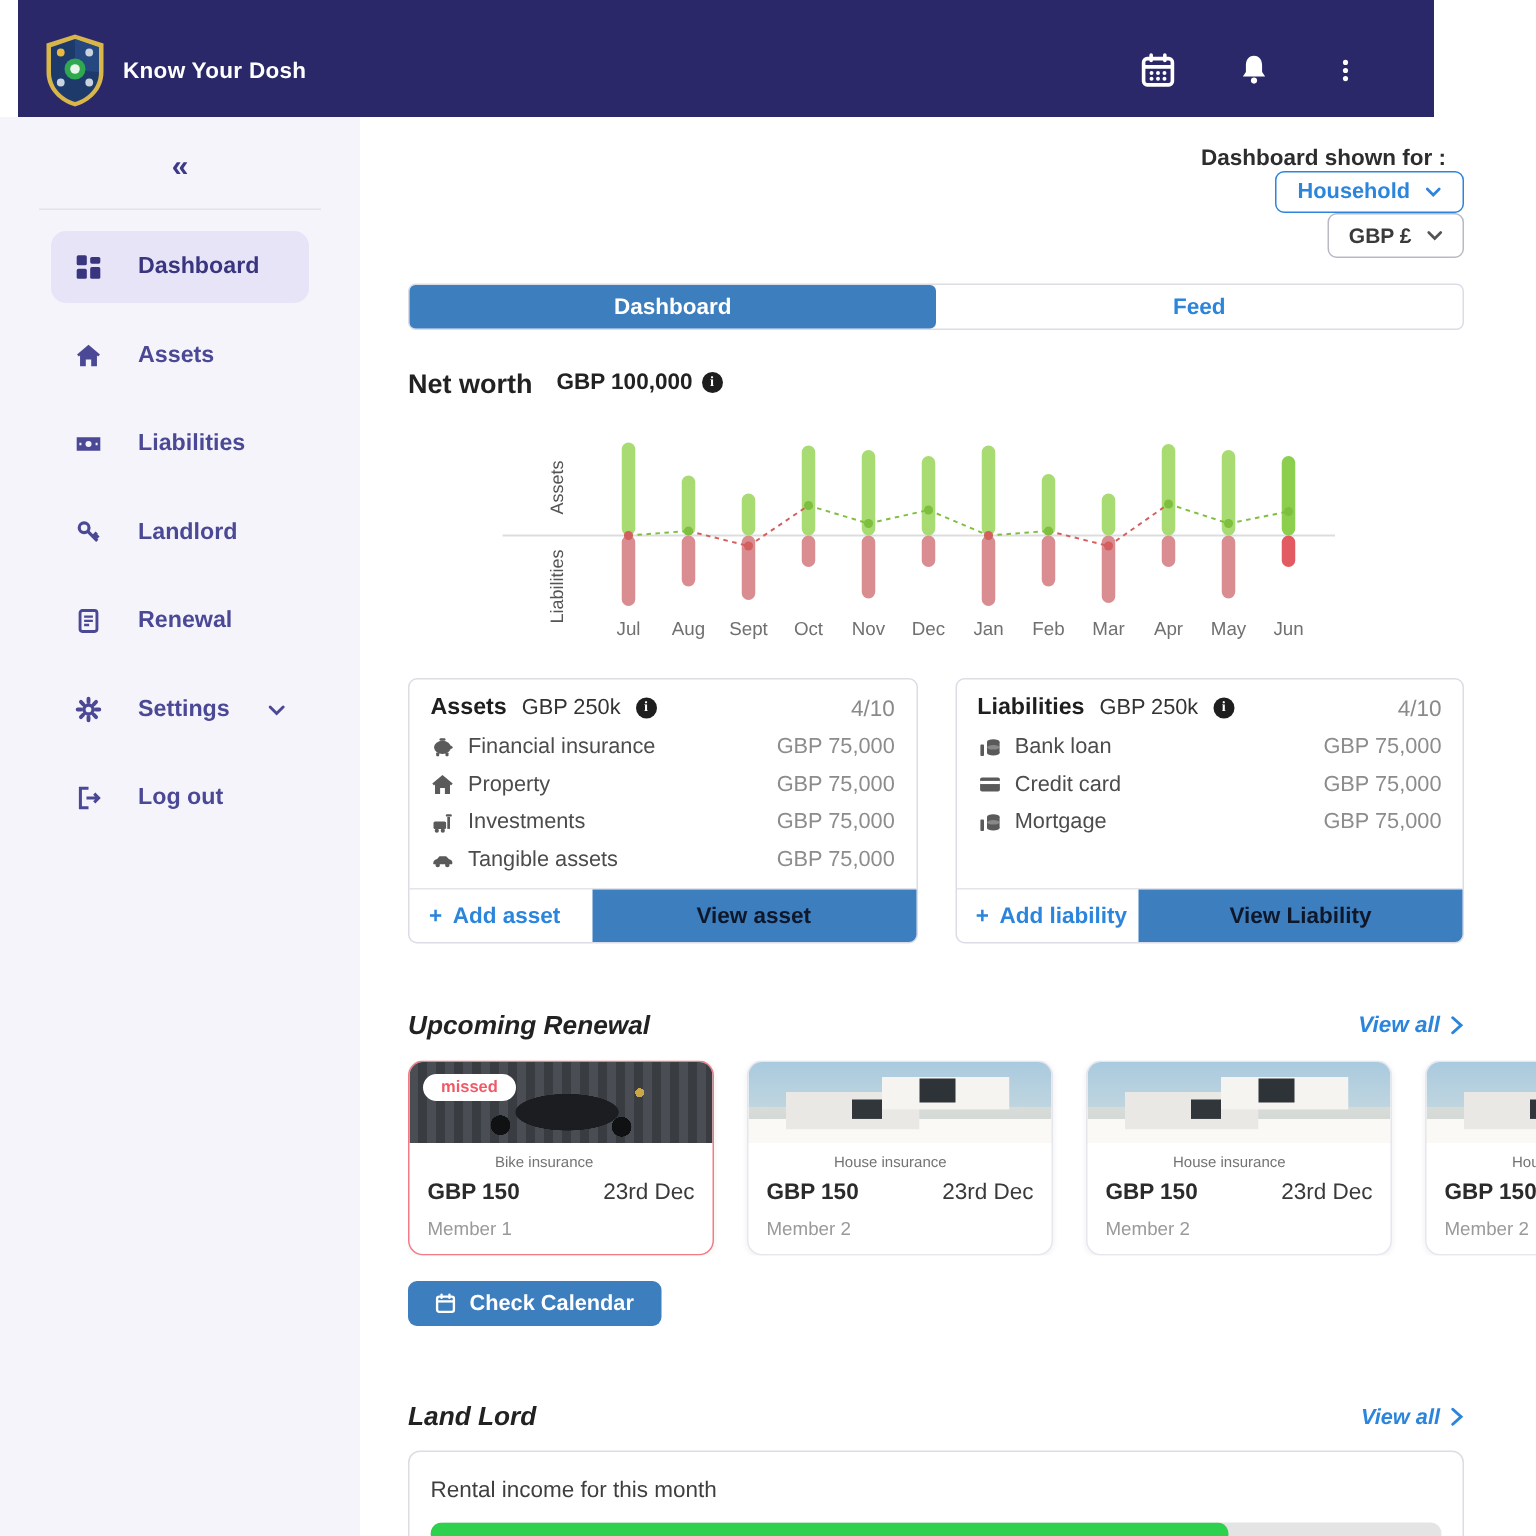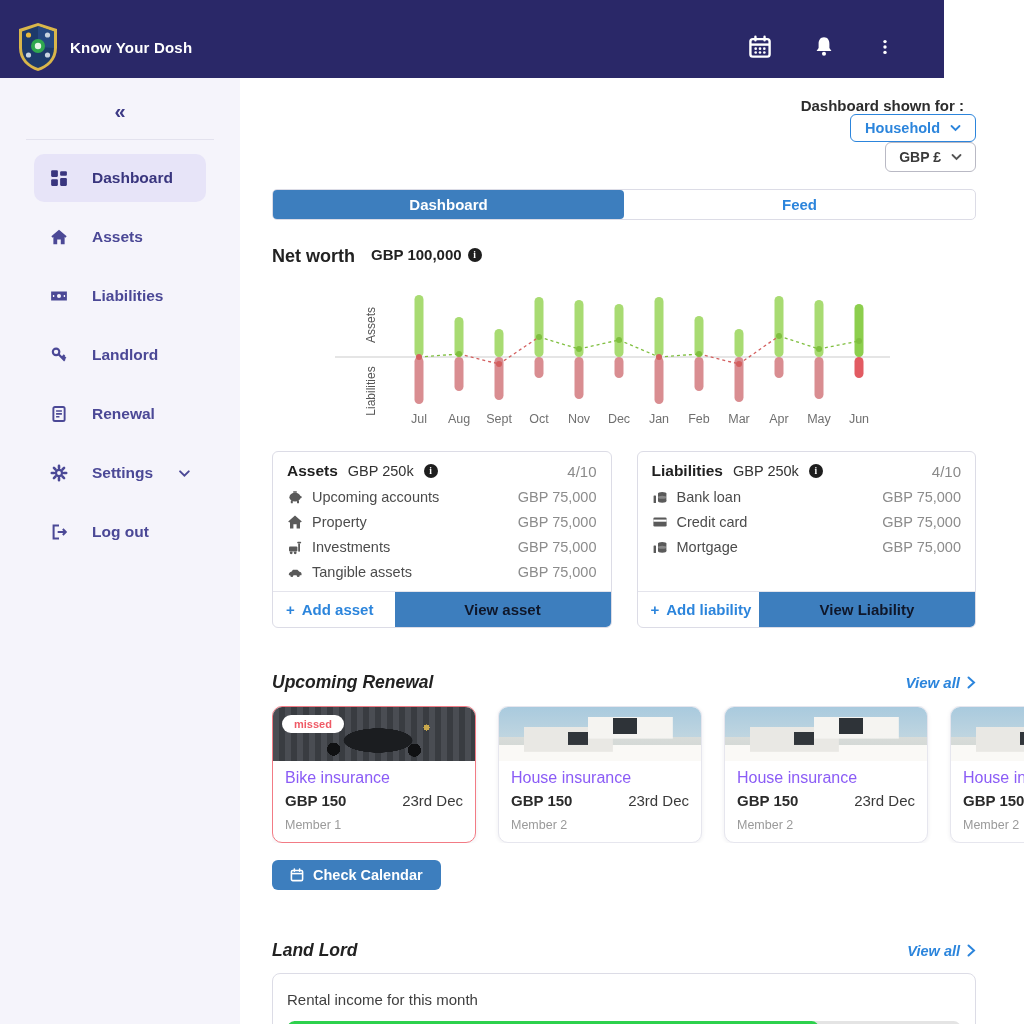--- a/index.html
+++ b/index.html
@@ -1,20 +1,20 @@
 <!DOCTYPE html>
 <html><head>
 <meta charset="utf-8">
 <style>
   * { margin:0; padding:0; box-sizing:border-box; }
   html,body { width:1024px; height:1024px; overflow:hidden; background:#fff;
     font-family:"Liberation Sans", sans-serif; }
 
   
-  .navbar { position:absolute; top:0; left:0; width:944px; height:78px;
+  .navbar { position:absolute; top:0; left:12px; width:944px; height:78px;
     background:#2A2868; display:flex; align-items:center; padding:16px 50px 0 16px; }
   .logo-wrap { display:flex; align-items:center; gap:10px; }
   .logo-shield { width:44px; height:50px; }
   .brand-name { color:#fff; font-size:15px; font-weight:700; letter-spacing:.2px; }
   .nav-icons { margin-left:auto; display:flex; align-items:center; gap:40px; }
   .nav-icon { color:#fff; width:24px; height:24px; display:inline-flex; cursor:pointer; }
   .nav-icon svg { width:100%; height:100%; }
 
   
   .sidebar { position:absolute; top:78px; left:0; bottom:0; width:240px; background:#F5F4FB; }
@@ -101,21 +101,21 @@
   .img-house { background:
       linear-gradient(#2E3338,#2E3338) 64% 28%/12% 30% no-repeat,
       linear-gradient(#31363B,#31363B) 38% 60%/10% 24% no-repeat,
       linear-gradient(#F5F4F1,#F5F4F1) 76% 32%/42% 40% no-repeat,
       linear-gradient(#E9E8E4,#E9E8E4) 22% 68%/44% 46% no-repeat,
       linear-gradient(#FAF9F6,#FAF9F6) 50% 100%/100% 30% no-repeat,
       linear-gradient(180deg, #A9CADE 0%, #BFD5E0 55%, #D8DCD9 56%, #CED3D1 100%); }
   .missed-badge { position:absolute; top:8px; left:9px; background:#fff; color:#EF5A66;
     font-size:11px; font-weight:700; padding:3px 12px; border-radius:11px; }
   .renewal-body { padding:8px 12px 10px 12px; }
-  .renewal-title { font-size:16px; color:#8b5cf6; }
+  .renewal-title { font-size:10px; color:#737373;margin-left:45px; }
   .renewal-line { display:flex; justify-content:space-between; margin-top:5px; }
   .renewal-amount { font-size:15px; font-weight:700; color:#2B2B2B; }
   .renewal-date { font-size:15px; color:#3A3A3A; }
   .renewal-member { margin-top:9px; font-size:12.5px; color:#9A9A9A; }
 
   .calendar-btn { margin-top:17px; display:inline-flex; align-items:center; gap:9px;
     background:#3D7EBE; color:#fff; border:none; border-radius:6px; padding:7px 18px;
     font-size:14.5px; font-weight:700; cursor:pointer; font-family:inherit; }
   .cal-ic { width:14px; height:14px; display:inline-flex; }
   .cal-ic svg { width:100%; height:100%; }
@@ -378,21 +378,21 @@
       <div class="card-row">
           <span class="row-ic">
             <svg viewBox="0 0 16 16" fill="currentColor">
               <ellipse cx="8" cy="8.2" rx="5.6" ry="4.4"></ellipse>
               <rect x="3.8" y="11.6" width="2" height="2.6" rx=".5"></rect>
               <rect x="10" y="11.6" width="2" height="2.6" rx=".5"></rect>
               <rect x="6" y="2.2" width="4" height="1.6" rx=".8"></rect>
               <circle cx="13.6" cy="8.2" r="1.1"></circle>
             </svg>
           </span>
-          <span class="row-label">Upcoming accounts</span>
+          <span class="row-label">Financial insurance</span>
           <span class="row-value">GBP 75,000</span>
         </div>
         <div class="card-row">
           <span class="row-ic">
             <svg viewBox="0 0 16 16" fill="currentColor">
               <path d="M8 1.6 L14.8 7.4 13.7 8.6 13 8 V14.4 H9.6 V10.3 H6.4 V14.4 H3 V8 L2.3 8.6 1.2 7.4 Z"></path>
             </svg>
           </span>
           <span class="row-label">Property</span>
           <span class="row-value">GBP 75,000</span>

